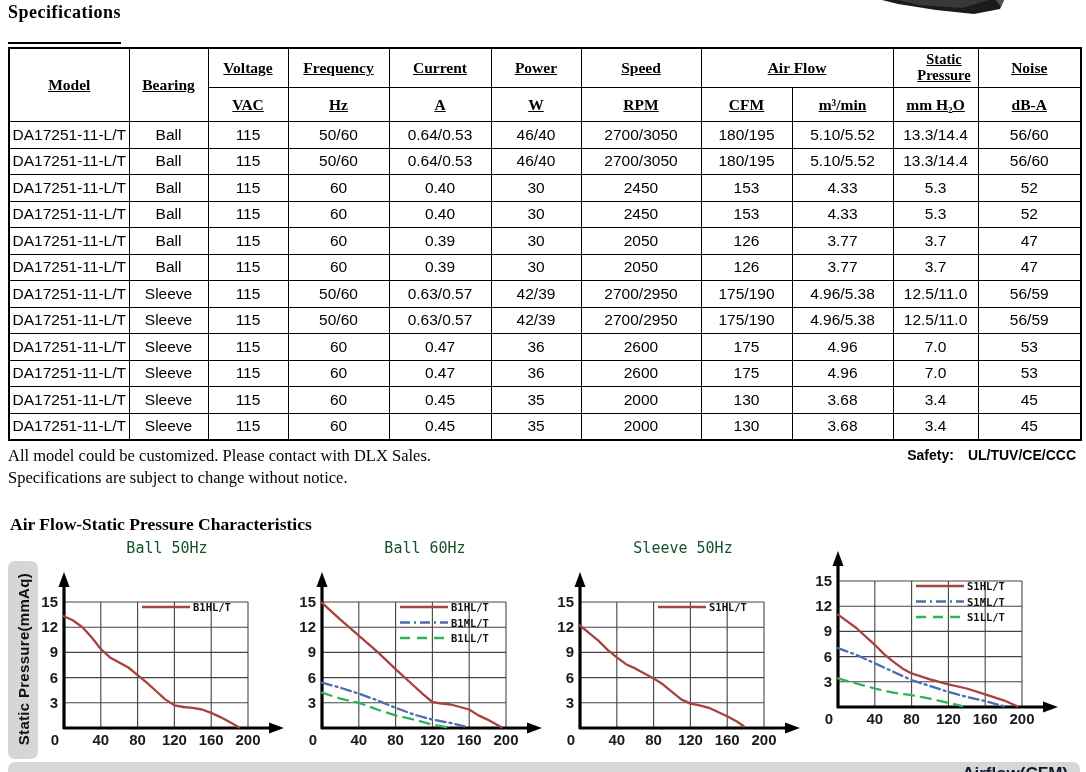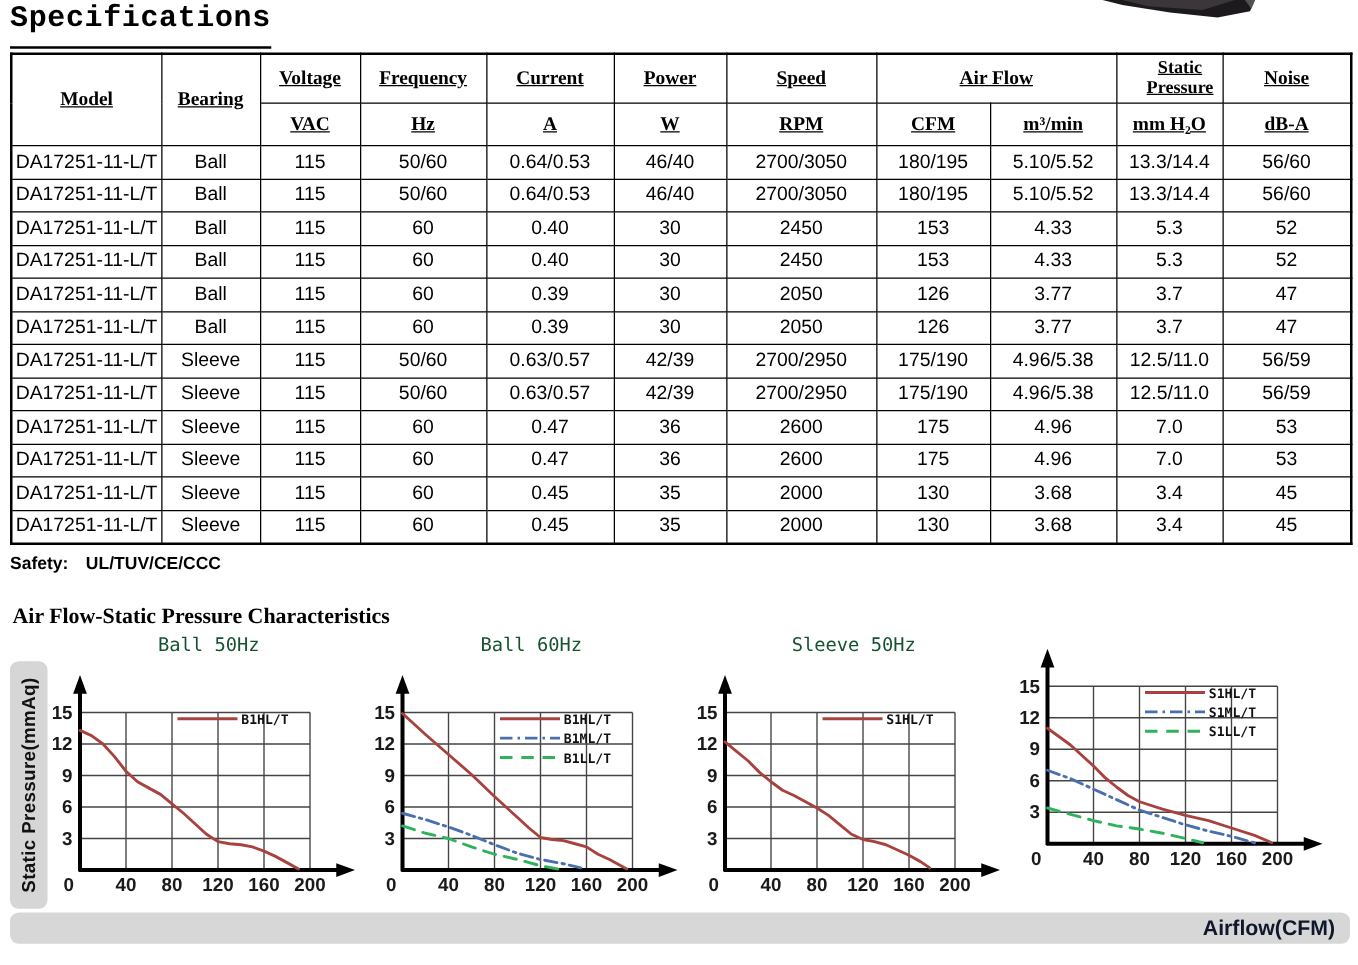--- a/index.html
+++ b/index.html
@@ -1,21 +1,21 @@
 <!DOCTYPE html>
 <html><head>
 <meta charset="utf-8">
 <style>
   html,body{margin:0;padding:0;background:#fff;}
   body{width:1086px;height:772px;position:relative;font-family:"Liberation Sans",sans-serif;color:#000;overflow:hidden;}
 
   .fan-corner{position:absolute;top:0;left:878px;width:140px;height:18px;}
 
-  .page-title{display:inline-block;margin:2px 0 3px 8px;font-family:Liberation Mono, monospace;
-    font-size:24px;font-weight:600;letter-spacing:.5px;border-bottom:2px solid #000;padding-bottom:8px;}
+  .page-title{display:inline-block;margin:2px 0 3px 8px;font-family:Liberation Serif, serif;
+    font-size:18px;font-weight:600;letter-spacing:.5px;border-bottom:2px solid #000;padding-bottom:19px;}
 
   table.spec{border-collapse:collapse;table-layout:fixed;width:1072px;margin-left:8px;border:2px solid #000;}
   table.spec th,table.spec td{border:1.5px solid #000;text-align:center;vertical-align:middle;padding:0 1px;overflow:hidden;white-space:nowrap;}
   table.spec th{font-family:"Liberation Serif",serif;font-weight:bold;font-size:15.5px;text-decoration:underline;}
   tr.hdr1 th{height:38px;}
   tr.hdr2 th{height:33px;}
   table.spec td{font-size:15.5px;height:25.5px;}
   td.model-cell{font-size:12.5px;text-align:left;padding-left:2px;}
   td.bearing-cell{font-size:16px;}
 
@@ -246,20 +246,24 @@
         <td class="">2000</td>
         <td class="">130</td>
         <td class="">3.68</td>
         <td class="">3.4</td>
         <td class="">45</td>
       </tr>
     </tbody>
 </table>
 
 <div class="notes-row">
+  <div class="notes">
+    <div>All model could be customized. Please contact with DLX Sales.</div>
+    <div>Specifications are subject to change without notice.</div>
+  </div>
   <div class="safety">
     <span>Safety:</span><span class="sv">UL/TUV/CE/CCC</span>
   </div>
 </div>
 
 <div class="section-title">Air Flow-Static Pressure Characteristics</div>
 
 <div class="charts-area">
   <div class="y-strip">
     <span>Static Pressure(mmAq)</span>

